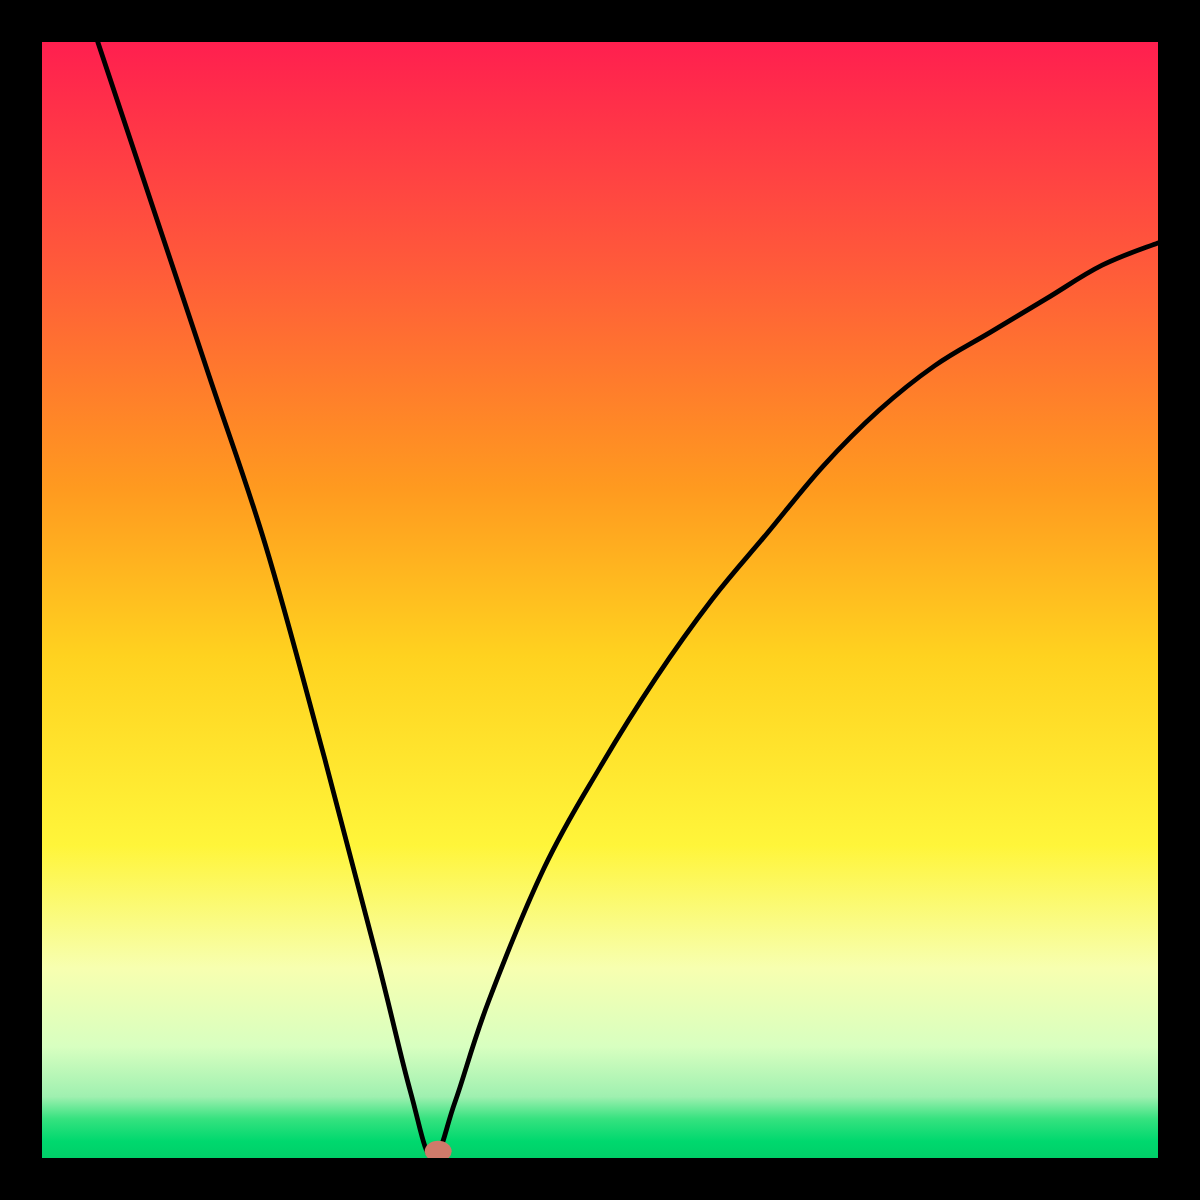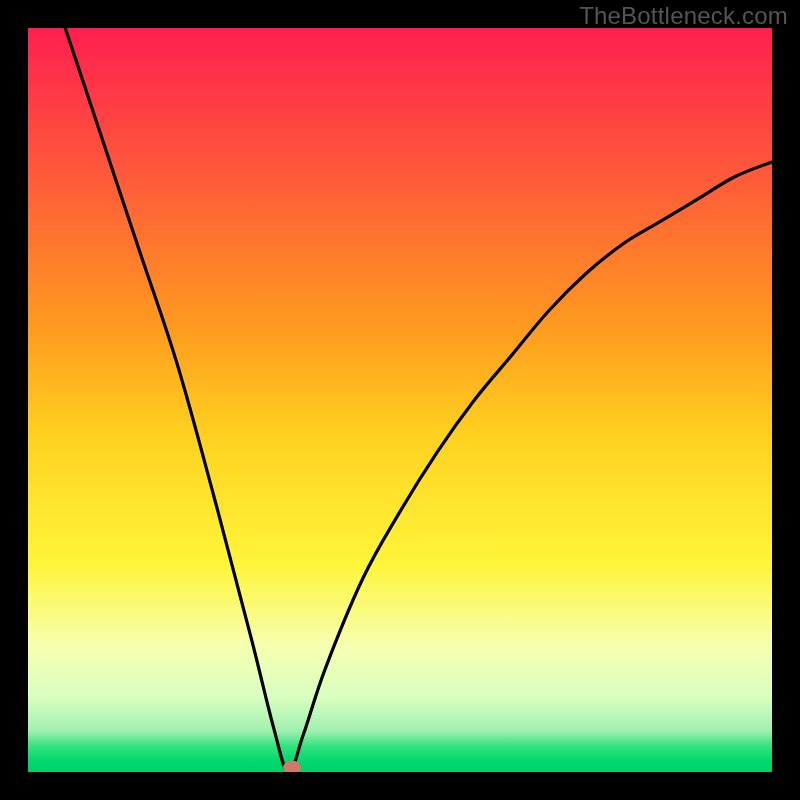--- a/index.html
+++ b/index.html
@@ -26,21 +26,20 @@
     font-weight: 400;
     letter-spacing: 0.2px;
     z-index: 5;
   }
   svg { display: block; }
 </style>
 </head>
 <body>
 
 <div class="frame">
-  <div class="watermark">TheBottleneck.com</div>
 
   <svg id="chart-svg" width="800" height="800" viewBox="0 0 800 800">
     <defs>
       <linearGradient id="bg-grad" x1="0" y1="0" x2="0" y2="1">
           <stop offset="0.00%" stop-color="#ff1f4f"></stop>
           <stop offset="20.00%" stop-color="#ff5a3a"></stop>
           <stop offset="40.00%" stop-color="#ff9a1f"></stop>
           <stop offset="55.00%" stop-color="#ffd21f"></stop>
           <stop offset="72.00%" stop-color="#fff53a"></stop>
           <stop offset="83.00%" stop-color="#f7ffb0"></stop>

